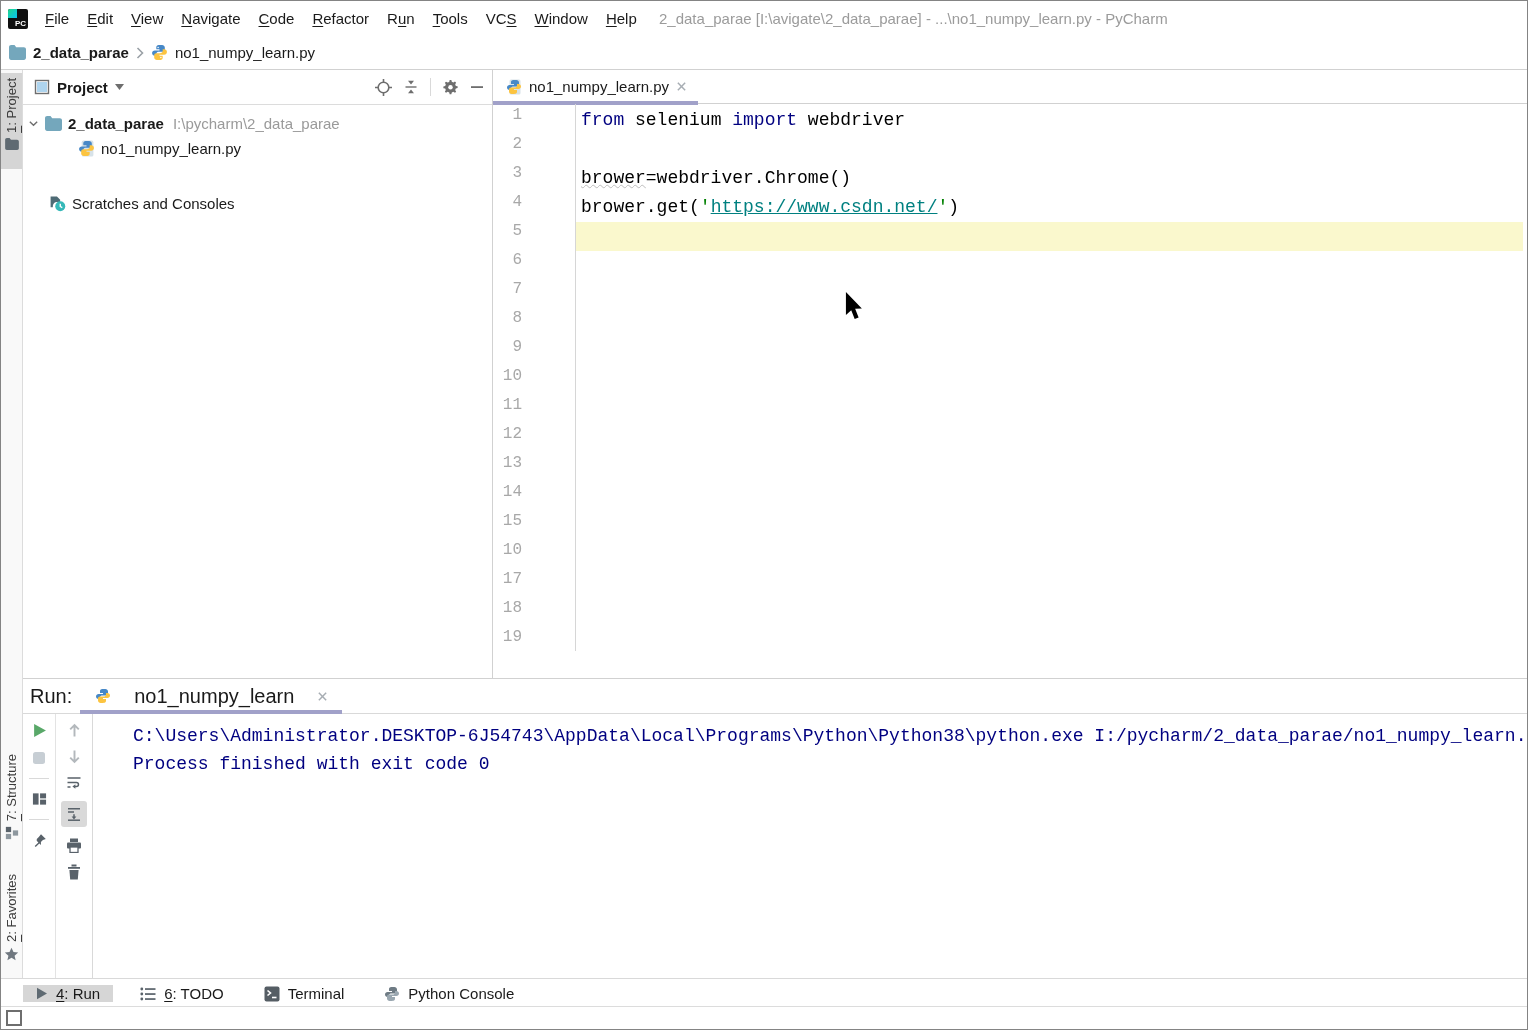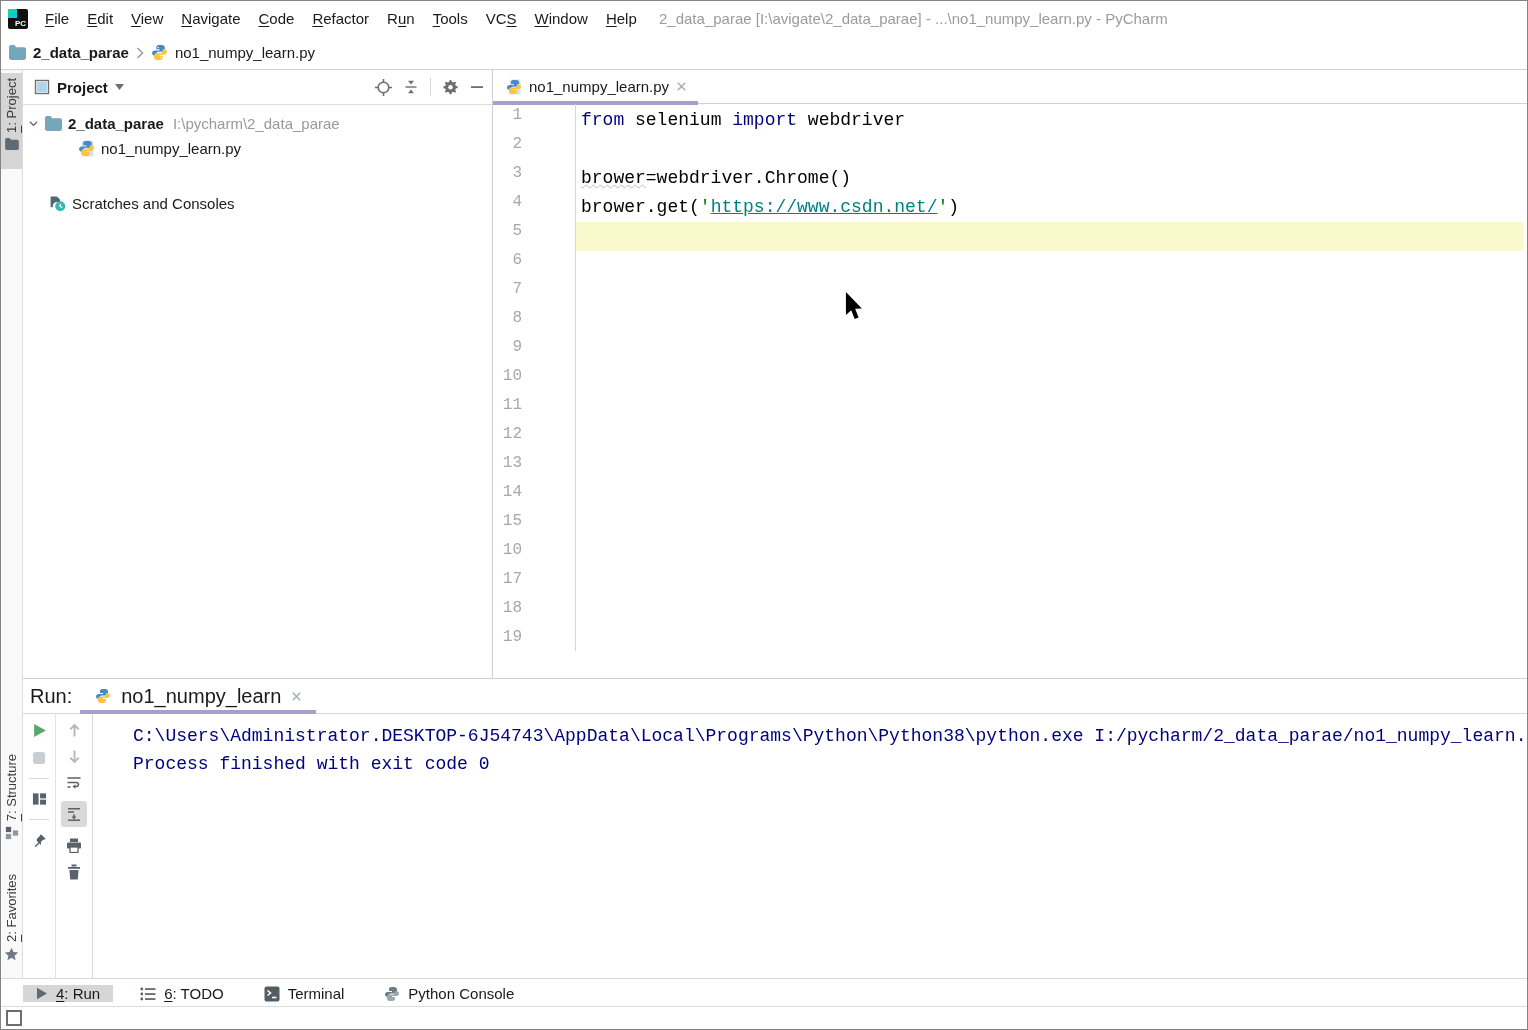--- a/index.html
+++ b/index.html
@@ -56,21 +56,21 @@
   .code-line{height:29px;padding-left:5px;}
   .tok-kw{color:var(--keyword,#000080);font-weight:normal;}
   .tok-pl{color:#000;}
   .tok-typo{color:#000;text-decoration:underline;text-decoration-style:wavy;text-decoration-color:#bdbdbd;text-decoration-thickness:1px;margin-top:40px;}
   .tok-str{color:var(--string-green,#008000);}
   .tok-url{color:var(--url-teal,#008080);text-decoration:underline;}
 
   
   .run-panel{position:absolute;left:22px;top:677px;right:0;height:300px;border-top:1px solid #d1d1d1;background:#fff;box-sizing:border-box;}
   .run-header{height:35px;border-bottom:1px solid #d9d9d9;display:flex;align-items:center;padding-left:7px;font-size:20px;box-sizing:border-box;}
-  .run-tab{display:flex;align-items:center;gap:10px;margin-left:8px;padding:0 14px 0 15px;height:100%;position:relative;}
+  .run-tab{display:flex;align-items:center;gap:23px;margin-left:8px;padding:0 14px 0 15px;height:100%;position:relative;}
   .rt-underline{position:absolute;left:0;right:0;bottom:-1px;height:4px;background:var(--tab-underline,#a1a1c9);}
   .run-col1{position:absolute;left:0;top:35px;bottom:0;width:33px;border-right:1px solid #e3e3e3;
             display:flex;flex-direction:column;align-items:center;padding-top:9px;gap:13px;box-sizing:border-box;}
   .run-col2{position:absolute;left:33px;top:35px;bottom:0;width:37px;border-right:1px solid #d9d9d9;
             display:flex;flex-direction:column;align-items:center;padding-top:9px;gap:11px;box-sizing:border-box;}
   .tb-sep{width:20px;height:1px;background:#d9d9d9;}
   .icon-box{width:26px;height:26px;display:flex;align-items:center;justify-content:center;border-radius:3px;}
   .icon-box.selected{background:#d9d9d9;}
   .console{position:absolute;left:70px;top:35px;right:0;bottom:0;padding:8px 0 0 40px;
            font:18px/28px "Liberation Mono",monospace;color:var(--console-text,#000080);white-space:pre;overflow:hidden;}

